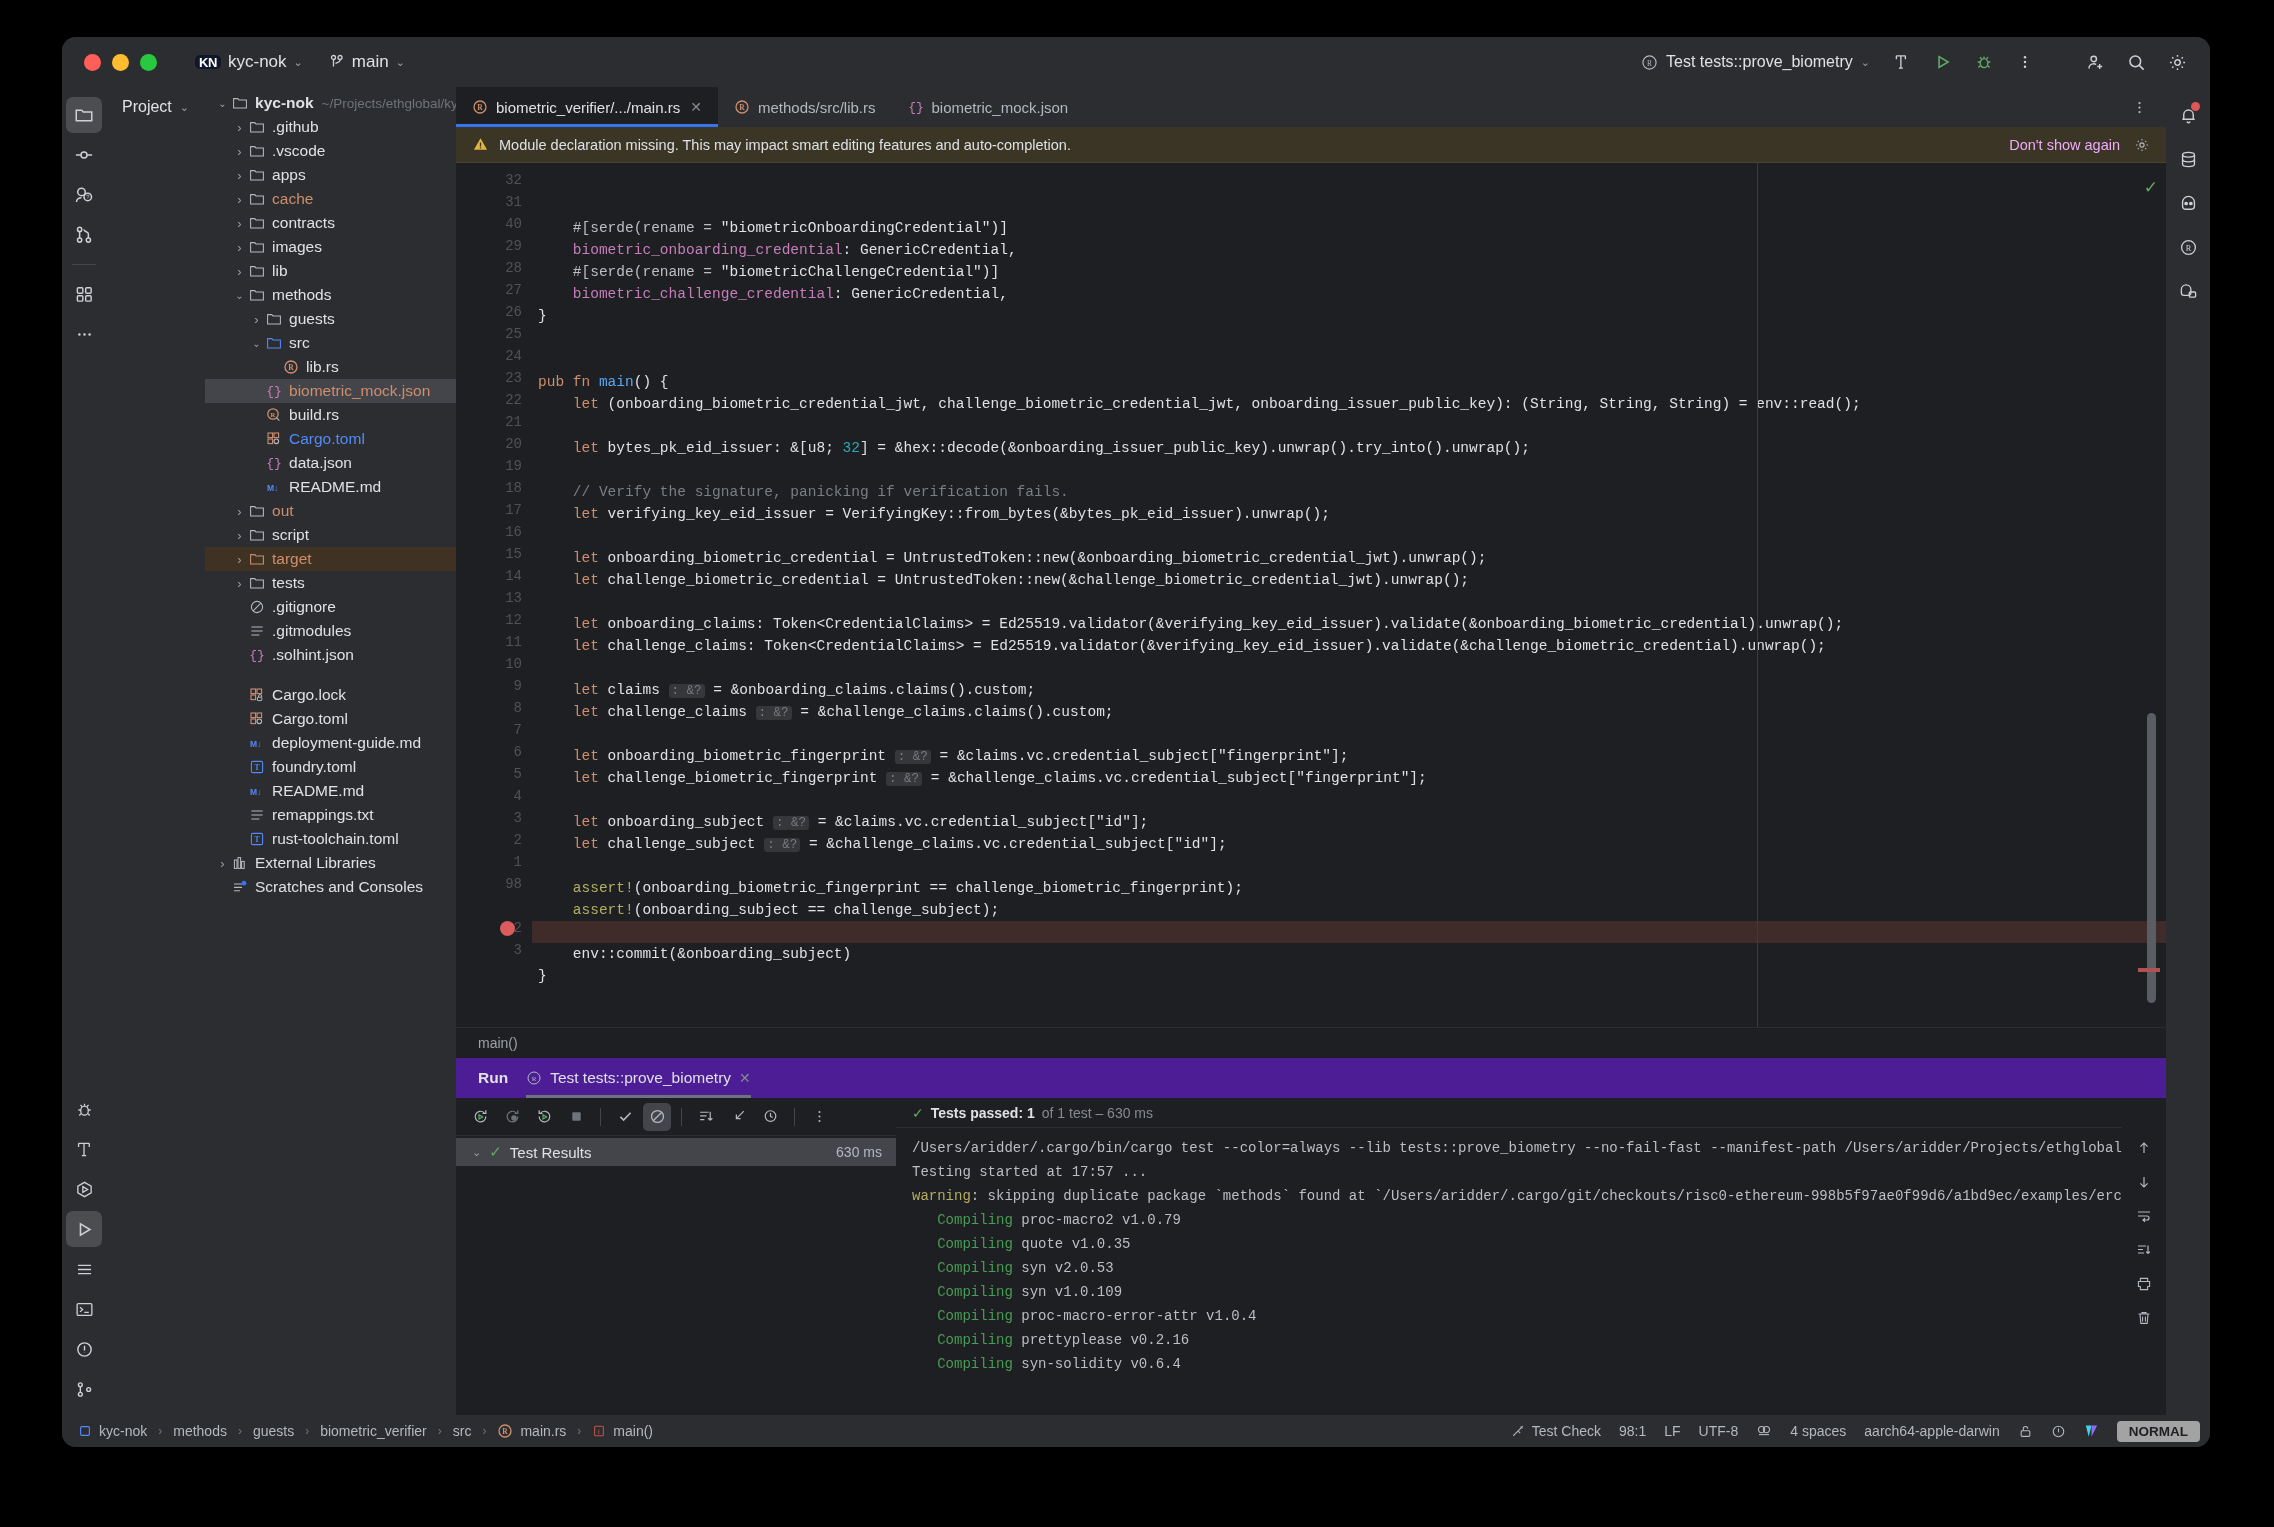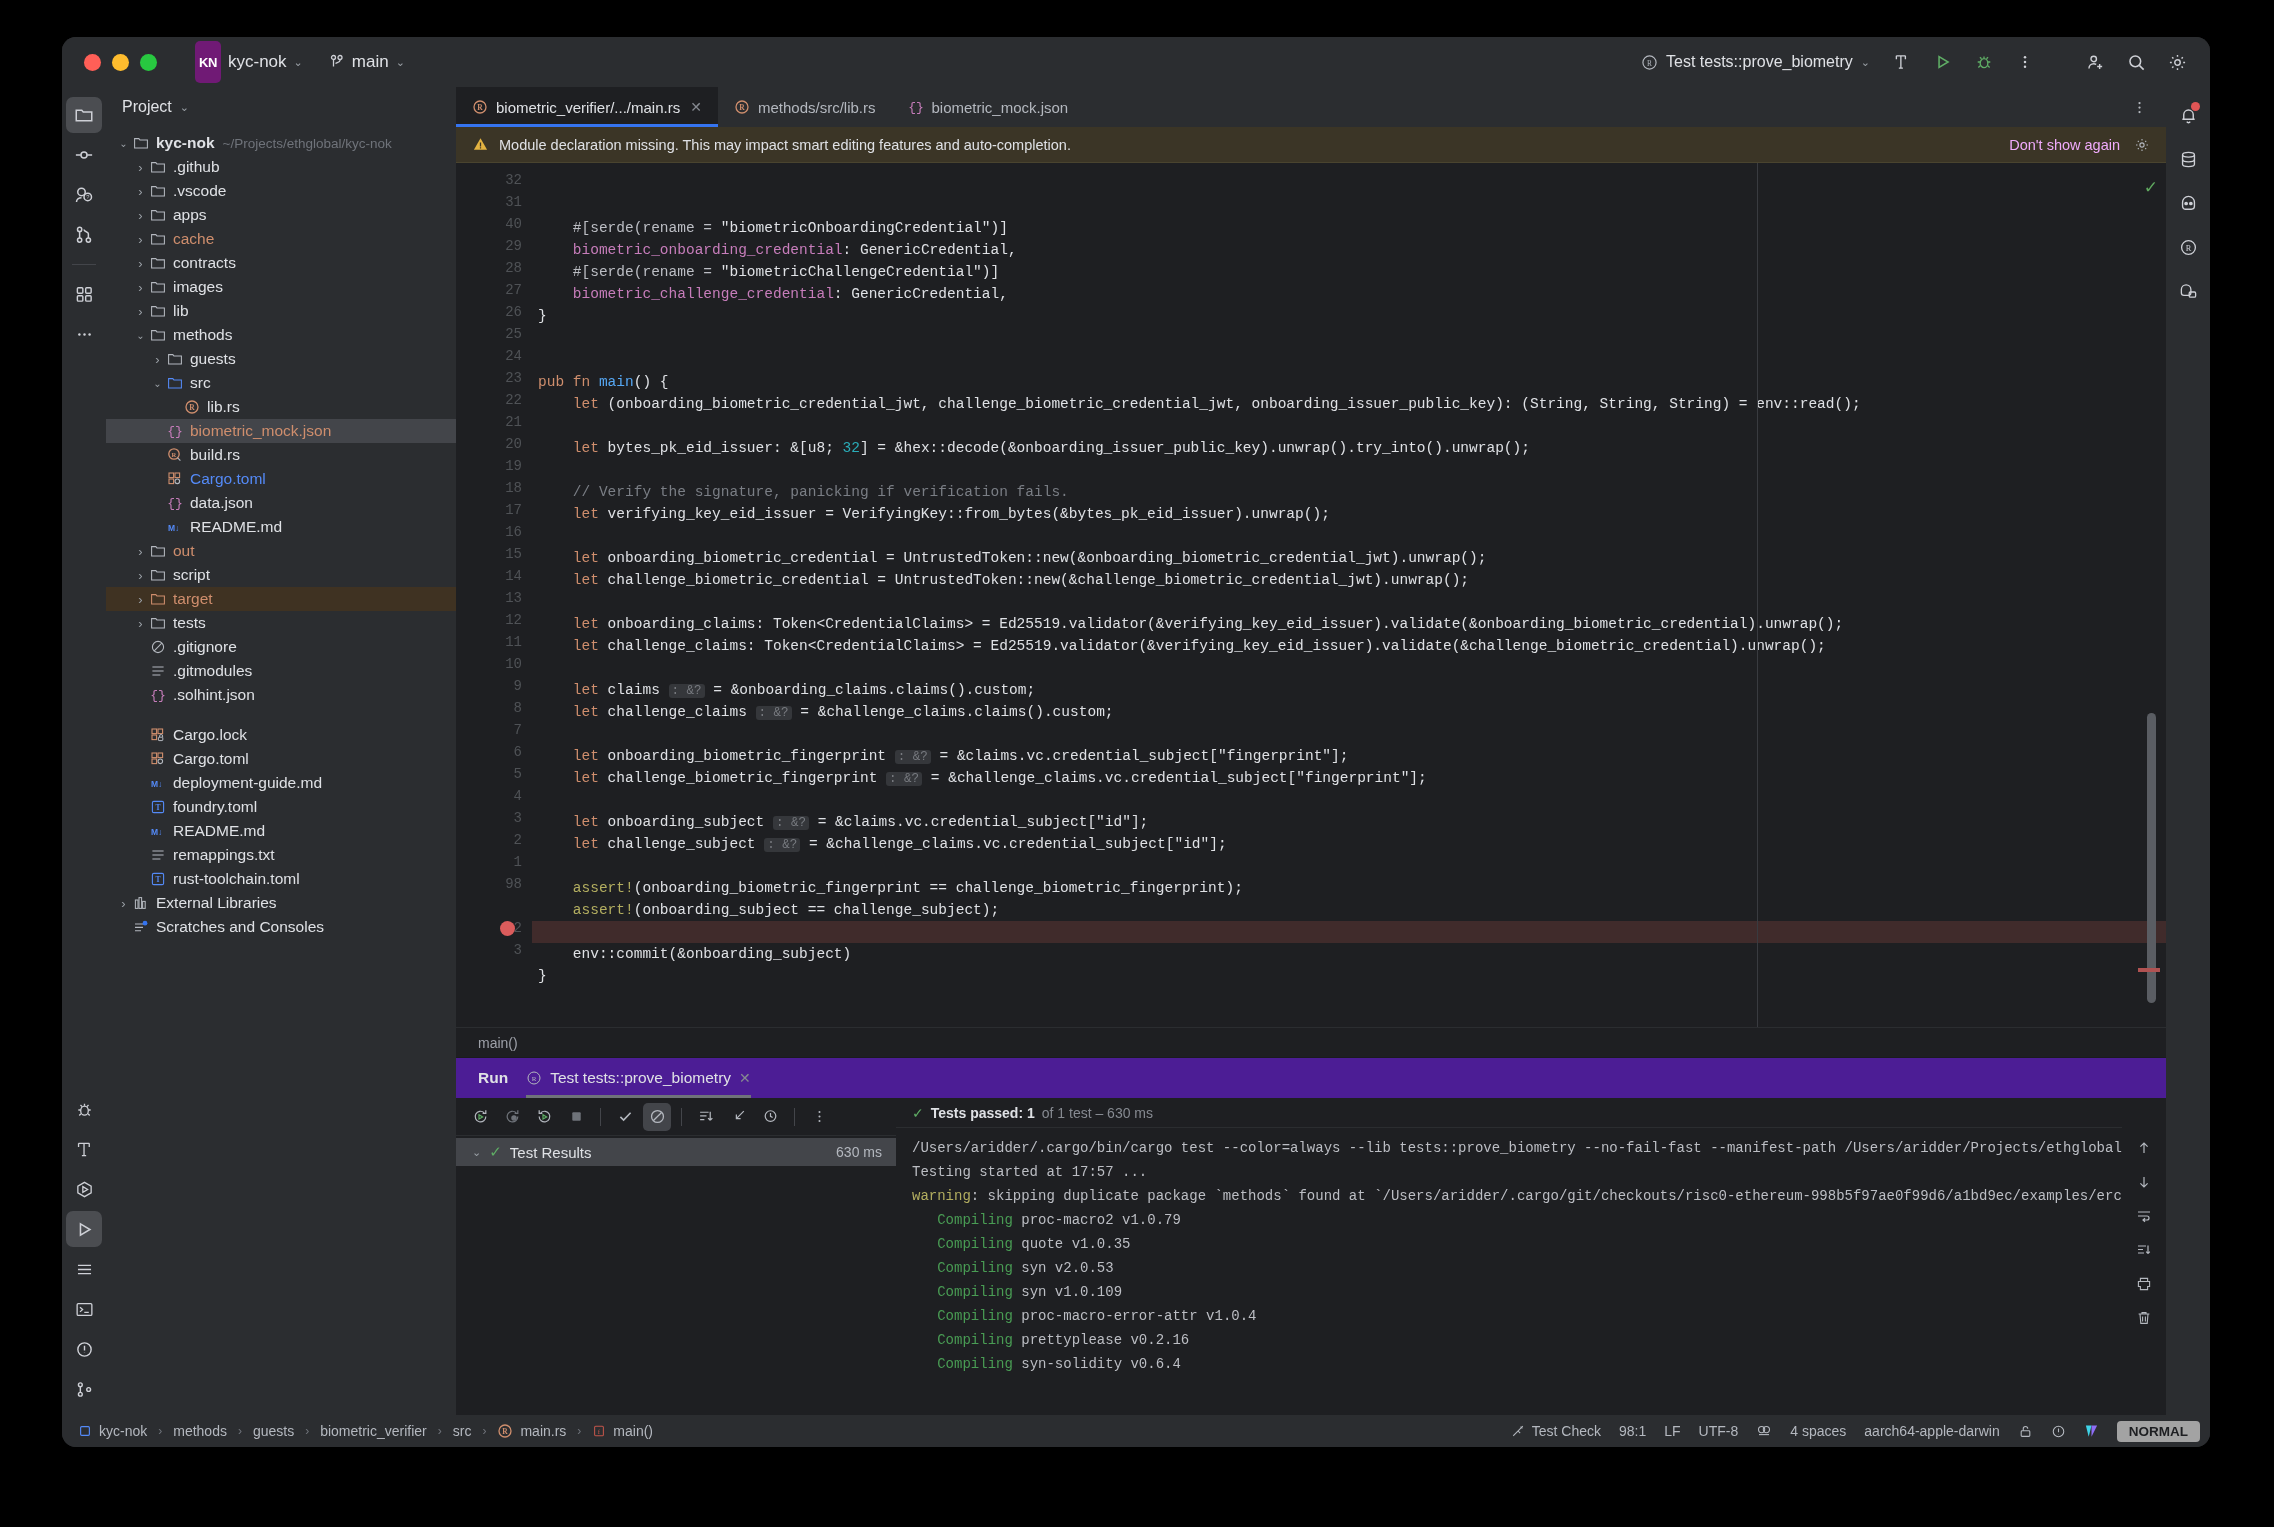--- a/index.html
+++ b/index.html
@@ -29,22 +29,22 @@
     padding: 0 16px;
     gap: 14px;
     position: relative;
   }
   .traffic { display: flex; gap: 11px; align-items: center; margin-left: 6px; margin-right: 18px;}
   .tl { width: 17px; height: 17px; border-radius: 50%; }
   .tl.red { background: #ff5f57; }
   .tl.yellow { background: #febc2e; }
   .tl.green { background: #28c840; }
   .proj-badge {
-    width: 26px; height: 42px; border-radius: 5px;
-    background: #701a75; color: #fff;
+    width: 26px; height: 14px; border-radius: 5px;
+    background: #0f172a; color: #fff;
     font-size: 13px; font-weight: bold;
     display: flex; align-items: center; justify-content: center;
     letter-spacing: -0.5px;
   }
   .tb-item { display: flex; align-items: center; gap: 7px; font-size: 17px; color: #dfe1e5; padding: 4px 6px; border-radius: 5px; cursor: default;}
   .chev { font-size: 11px; color: #9aa0a6; }
   .tb-right {
     margin-left: auto; display: flex; align-items: center; gap: 7px;
   }
   .rc-widget { display: flex; align-items: center; gap: 8px; font-size: 16px; padding: 4px 8px; border-radius: 6px;}
@@ -68,21 +68,21 @@
     border-radius: 7px; color: #ced0d6; cursor: default;
   }
   .rail-icon.active { background: #4b4d51; }
   .rail-sep { width: 24px; height: 1px; background: #43454a; margin: 7px 0; }
   .rail-bottom { margin-top: auto; display:flex; flex-direction:column; align-items:center; gap:4px; padding-bottom: 8px;}
 
   
   .panel {
     width: 350px; flex: 0 0 350px;
     background: #2b2d30;
-    display: flex; flex-direction: column;
+    display: flex; 
     min-height: 0;
   }
   .panel-head {
     height: 40px; display: flex; align-items: center; gap: 8px;
     padding: 0 16px; font-size: 16px; color: #dfe1e5;
   }
   .tree { flex: 1; overflow: hidden; padding-top: 4px; font-size: 15.5px; }
   .row {
     display: flex; align-items: center; height: 24px;
     padding-right: 8px; white-space: nowrap; cursor: default;

